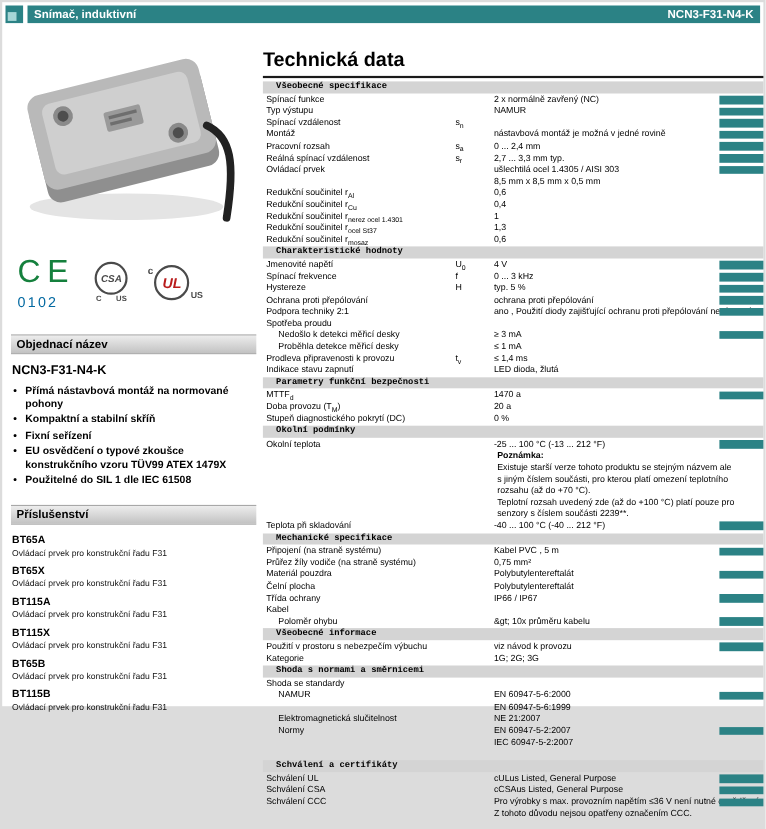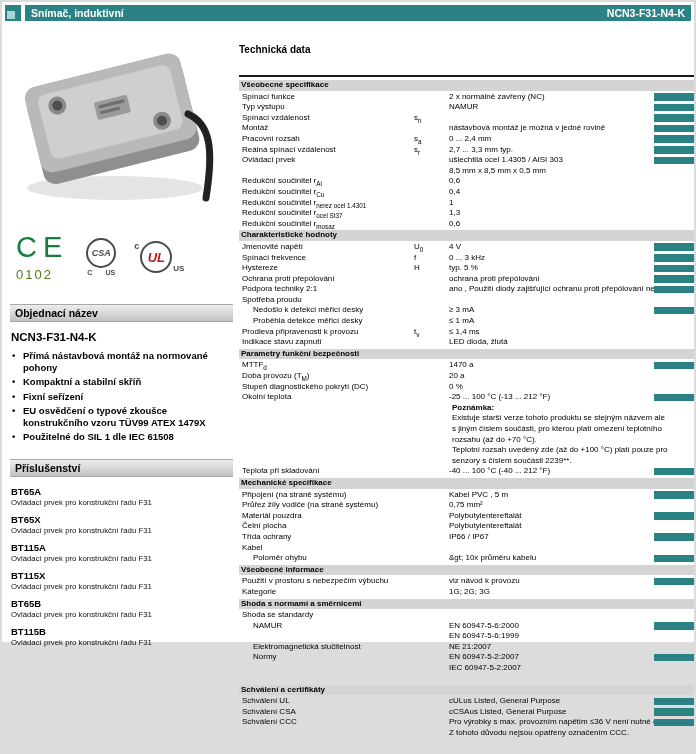--- a/index.html
+++ b/index.html
@@ -18,21 +18,21 @@
   .brand-inner{position:absolute;left:2px;bottom:2px;width:8px;height:8px;background:#a7d6d6;}
   .topbar-bar{flex:1;background:var(--accent);color:#fff;display:flex;justify-content:space-between;
     align-items:center;padding:0 6px;font-size:10.5px;font-weight:bold;}
 
   
   .left{position:absolute;left:8px;top:26px;width:223px;}
   .photo{width:210px;height:182px;}
   .certs{display:flex;align-items:center;gap:18px;margin:16px 0 0 6px;height:62px;}
   .cert-ce{display:flex;flex-direction:column;}
   .ce-text{font-size:29px;line-height:29px;letter-spacing:6px;color:#15803d;}
-  .ce-num{font-size:13px;color:#4d7c0f;margin-top:5px;letter-spacing:2px;}
+  .ce-num{font-size:13px;color:#0369a1;margin-top:5px;letter-spacing:2px;}
   .csa-circle{width:30px;height:30px;border:2px solid #4a4a4a;border-radius:50%;display:flex;
     align-items:center;justify-content:center;font-size:9px;font-weight:bold;font-style:italic;color:#4a4a4a;}
   .csa-row{display:flex;justify-content:space-between;font-size:7px;font-weight:bold;color:#4a4a4a;margin-top:1px;padding:0 1px;}
   .cert-ul{display:flex;align-items:flex-end;}
   .ul-c{font-size:9px;font-weight:bold;color:#4a4a4a;align-self:flex-start;margin-right:1px;}
   .ul-circle{width:32px;height:32px;border:2px solid #4a4a4a;border-radius:50%;display:flex;
     align-items:center;justify-content:center;font-weight:bold;font-style:italic;font-size:13px;color:#b91c1c;}
   .ul-us{font-size:8px;font-weight:bold;color:#4a4a4a;margin-left:1px;}
   .secbar{background:linear-gradient(#ededed,#c2c2c2);border-top:1px solid #a8a8a8;border-bottom:1px solid #a8a8a8;
     font-weight:bold;font-size:10.5px;padding:2px 5px;margin-top:16px;}
@@ -40,23 +40,23 @@
   .features{list-style:none;margin:0 0 0 2px;padding:0;font-weight:bold;font-size:9.5px;line-height:11.5px;width:212px;}
   .features li{position:relative;padding-left:11px;margin-bottom:3px;}
   .features li::before{content:"\2022";position:absolute;left:0;}
   .accessories{margin:9px 0 0 1px;}
   .acc-item{margin-bottom:7px;}
   .acc-code{font-weight:bold;font-size:9.5px;}
   .acc-desc{font-size:7.8px;margin-top:1px;color:#111;}
 
   
   .right{position:absolute;left:237px;top:42px;width:455px;}
-  .tech-title{font-size:10px;font-weight:bold;border-bottom:2px solid #1a1a1a;padding-bottom:20px;margin-bottom:3px;}
+  .tech-title{font-size:18px;font-weight:bold;border-bottom:2px solid #1a1a1a;padding-bottom:4px;margin-bottom:3px;}
   .trow{position:relative;display:flex;font-size:8px;line-height:10.6px;min-height:10.6px;}
-  .trow.section{background:#d4d4d4;font-weight:bold;padding-left:2px;margin:1px 0;}
+  .trow.section{background:#d4d4d4;font-weight:bold;padding-left:12px;margin:1px 0;font-family:Liberation Mono, monospace;}
   .tl{width:175px;flex:none;padding-left:3px;white-space:nowrap;overflow:hidden;}
   .tl.ind{padding-left:14px;}
   .ts{width:35px;flex:none;}
   .tv{flex:1;white-space:nowrap;overflow:hidden;}
   .marker{position:absolute;right:0;top:1.5px;width:40px;height:7.5px;background:var(--accent);}
   .tnote{margin-left:213px;font-size:8px;line-height:10.6px;}
   .tnote .b{font-weight:bold;}
   .tspacer{height:10px;}
   sub{font-size:6.3px;line-height:0;}
 </style>
@@ -302,20 +302,21 @@
         <div class="trow">
           <div class="tl"><span>Doba provozu (T</span><sub>M</sub><span>)</span></div>
           <div class="ts"></div>
           <div class="tv">20 a</div>
         </div>
         <div class="trow">
           <div class="tl"><span>Stupeň diagnostického pokrytí (DC)</span></div>
           <div class="ts"></div>
           <div class="tv">0 %</div>
         </div>
+        <div class="trow section">Okolní podmínky</div>
         <div class="trow">
           <div class="tl"><span>Okolní teplota</span></div>
           <div class="ts"></div>
           <div class="tv">-25 ... 100 °C (-13 ... 212 °F)</div>
           <div class="marker"></div>
         </div>
         <div class="tnote">
           <div class="b">Poznámka:</div>
           <div>Existuje starší verze tohoto produktu se stejným názvem ale</div>
           <div>s jiným číslem součásti, pro kterou platí omezení teplotního</div>

